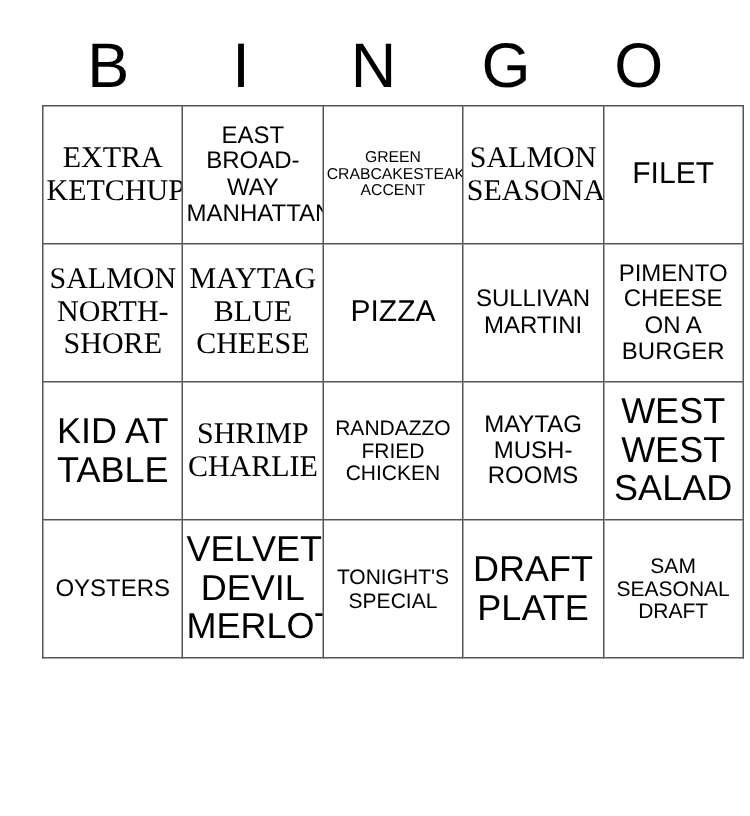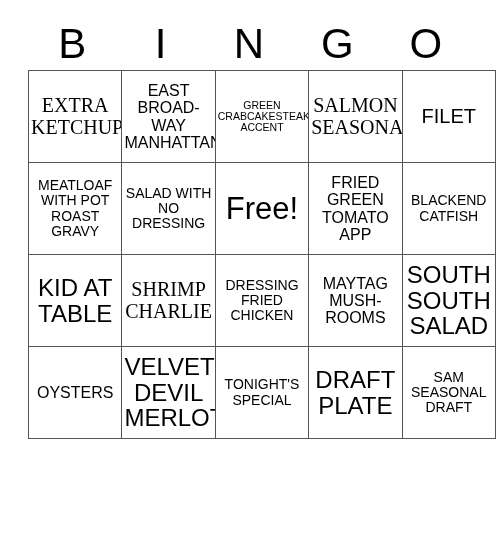--- a/index.html
+++ b/index.html
@@ -85,32 +85,32 @@
   <table id="grid">
     <tbody>
       <tr>
         <td class="fs-md">EXTRA KETCHUP</td>
         <td class="fs-sm">EAST BROAD-WAY MANHATTAN</td>
         <td class="fs-xxs">GREEN CRABCAKESTEAK ACCENT</td>
         <td class="fs-md">SALMON SEASONAL</td>
         <td class="fs-xl">FILET</td>
       </tr>
       <tr>
-        <td class="fs-xs">MEATLOAF WITH POT ROAST GRAVY</td>
-        <td class="fs-xs">SALAD WITH NO DRESSING</td>
-        <td class="fs-free">Free!</td>
-        <td class="fs-sm">FRIED GREEN TOMATO APP</td>
-        <td class="fs-xs">BLACKEND CATFISH</td>
+        <td class="fs-md">SALMON NORTH-SHORE</td>
+        <td class="fs-md">MAYTAG BLUE CHEESE</td>
+        <td class="fs-xl">PIZZA</td>
+        <td class="fs-sm">SULLIVAN MARTINI</td>
+        <td class="fs-sm">PIMENTO CHEESE ON A BURGER</td>
       </tr>
       <tr>
         <td class="fs-lg">KID AT TABLE</td>
         <td class="fs-md">SHRIMP CHARLIE</td>
-        <td class="fs-xs">DRESSING FRIED CHICKEN</td>
+        <td class="fs-xs">RANDAZZO FRIED CHICKEN</td>
         <td class="fs-sm">MAYTAG MUSH-ROOMS</td>
-        <td class="fs-lg">SOUTH SOUTH SALAD</td>
+        <td class="fs-lg">WEST WEST SALAD</td>
       </tr>
       <tr>
         <td class="fs-sm">OYSTERS</td>
         <td class="fs-lg">VELVET DEVIL MERLOT</td>
         <td class="fs-xs">TONIGHT'S SPECIAL</td>
         <td class="fs-lg">DRAFT PLATE</td>
         <td class="fs-xs">SAM SEASONAL DRAFT</td>
       </tr>
     </tbody>
   </table>

